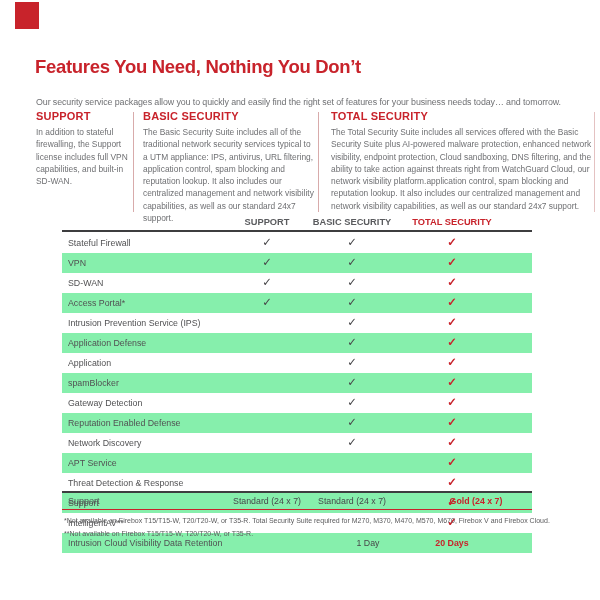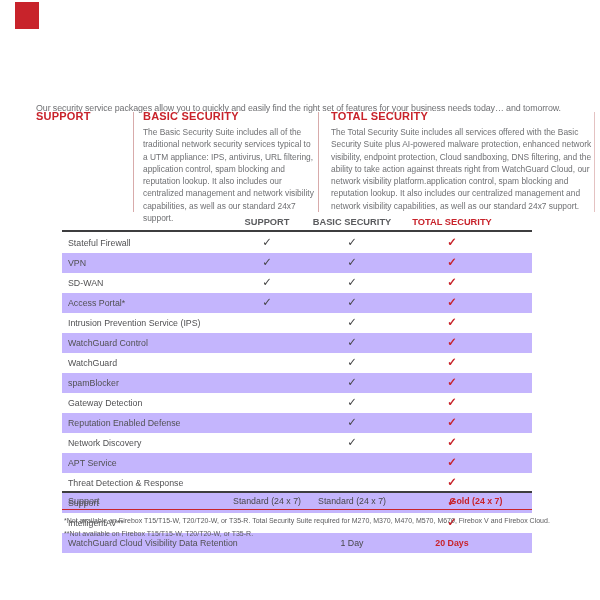--- a/index.html
+++ b/index.html
@@ -1,42 +1,42 @@
 <!DOCTYPE html>
 <html><head>
 <meta charset="utf-8">
 <style>
   html,body{margin:0;padding:0;background:#fff;}
   .page{position:relative;width:600px;height:600px;background:#ffffff;overflow:hidden;
         font-family:"Liberation Sans",sans-serif;}
   .red-marker{position:absolute;left:15px;top:2px;width:24px;height:27px;background:#c8232b;}
   .title{position:absolute;left:35px;top:56px;font-size:18.5px;font-weight:bold;color:#c8232b;
          letter-spacing:-0.3px;white-space:nowrap;}
-  .subtitle{position:absolute;left:36px;top:103px;width:560px;font-size:8.9px;color:#6f7073;
+  .subtitle{position:absolute;left:36px;top:97px;width:560px;font-size:8.9px;color:#6f7073;
             letter-spacing:-0.1px;white-space:nowrap;}
 
   
   .pkg-name{position:absolute;top:110px;font-size:11px;font-weight:bold;color:#c8232b;letter-spacing:0.2px;}
   .pkg-desc{position:absolute;top:126px;font-size:8.4px;line-height:1.46;color:#6f7073;}
   .col1{left:36px;width:96px;}
   .col2{left:143px;width:172px;}
   .col3{left:331px;width:263px;}
   .vdiv{position:absolute;top:112px;height:100px;width:1px;background:#d8abab;}
   .vdiv1{left:133px;}
   .vdiv2{left:318px;}
   .vdiv3{left:594px;background:#e4c2c2;}
 
   
   .thead{position:absolute;top:217px;transform:translateX(-50%);font-size:9.3px;font-weight:bold;
          color:#5a5b5e;white-space:nowrap;}
   .thead.red{color:#c8232b;}
   .hrule{position:absolute;left:62px;top:230px;width:470px;height:2px;background:#3d3d3f;}
   .rows{position:absolute;left:62px;top:233px;width:470px;}
   .trow{position:relative;height:20px;}
-  .trow.alt{background:#c4b5fd;}
+  .trow.alt{background:#86efac;}
   .cell-label{position:absolute;left:6px;top:50%;transform:translateY(-50%);
               font-size:8.8px;color:#515153;white-space:nowrap;}
   .cell-val{position:absolute;top:50%;transform:translate(-50%,-50%);font-size:8.8px;
             color:#515153;white-space:nowrap;}
   .cell-val.check{font-size:11.5px;line-height:1;}
   .cell-val.gray{color:#47474a;}
   .cell-val.red{color:#c8232b;font-weight:bold;}
 
   
   .supportrow{position:absolute;left:62px;top:491px;width:470px;height:19px;
@@ -48,23 +48,25 @@
   .fn1{top:517px;}
   .fn2{top:530px;}
 </style>
 </head>
 <body>
 
 <div class="page">
 
   <div class="red-marker"></div>
 
+  <div class="title">Features You Need, Nothing You Don’t</div>
   <div class="subtitle">Our security service packages allow you to quickly and easily find the right set of features for your business needs today… and tomorrow.</div>
 
   <div class="pkg-name col1">SUPPORT</div>
+  <div class="pkg-desc col1">In addition to stateful firewalling, the Support license includes full VPN capabilities, and built-in SD-WAN.</div>
 
   <div class="vdiv vdiv1"></div>
 
   <div class="pkg-name col2">BASIC SECURITY</div>
   <div class="pkg-desc col2">The Basic Security Suite includes all of the traditional network security services typical to a UTM appliance: IPS, antivirus, URL filtering, application control, spam blocking and reputation lookup. It also includes our centralized management and network visibility capabilities, as well as our standard 24x7 support.</div>
 
   <div class="vdiv vdiv2"></div>
 
   <div class="pkg-name col3">TOTAL SECURITY</div>
   <div class="pkg-desc col3">The Total Security Suite includes all services offered with the Basic Security Suite plus AI-powered malware protection, enhanced network visibility, endpoint protection, Cloud sandboxing, DNS filtering, and the ability to take action against threats right from WatchGuard Cloud, our network visibility platform.application control, spam blocking and reputation lookup. It also includes our centralized management and network visibility capabilities, as well as our standard 24x7 support.</div>
@@ -101,26 +103,26 @@
         <div class="cell-val check gray" style="left: 205px;">✓</div>
         <div class="cell-val check gray" style="left: 290px;">✓</div>
         <div class="cell-val check red" style="left: 390px;">✓</div>
       </div>
       <div class="trow">
         <div class="cell-label">Intrusion Prevention Service (IPS)</div>
         <div class="cell-val check gray" style="left: 290px;">✓</div>
         <div class="cell-val check red" style="left: 390px;">✓</div>
       </div>
       <div class="trow alt">
-        <div class="cell-label">WatchGuard Control</div>
+        <div class="cell-label">Application Defense</div>
         <div class="cell-val check gray" style="left: 290px;">✓</div>
         <div class="cell-val check red" style="left: 390px;">✓</div>
       </div>
       <div class="trow">
-        <div class="cell-label">WatchGuard</div>
+        <div class="cell-label">Application</div>
         <div class="cell-val check gray" style="left: 290px;">✓</div>
         <div class="cell-val check red" style="left: 390px;">✓</div>
       </div>
       <div class="trow alt">
         <div class="cell-label">spamBlocker</div>
         <div class="cell-val check gray" style="left: 290px;">✓</div>
         <div class="cell-val check red" style="left: 390px;">✓</div>
       </div>
       <div class="trow">
         <div class="cell-label">Gateway Detection</div>
@@ -147,22 +149,22 @@
       </div>
       <div class="trow alt">
         <div class="cell-label">Support</div>
         <div class="cell-val check red" style="left: 390px;">✓</div>
       </div>
       <div class="trow">
         <div class="cell-label">IntelligentAV**</div>
         <div class="cell-val check red" style="left: 390px;">✓</div>
       </div>
       <div class="trow alt">
-        <div class="cell-label">WatchGuard Cloud Visibility Data Retention</div>
-        <div class="cell-val gray" style="left: 290px;">1 Day</div>
+        <div class="cell-label">Intrusion Cloud Visibility Data Retention</div>
+        <div class="cell-val gray" style="left: 306px;">1 Day</div>
         <div class="cell-val red" style="left: 390px;">20 Days</div>
       </div>
     </div>
 
   <div class="supportrow">
     <div class="cell-label">Support</div>
     <div class="cell-val gray" style="left:205px;">Standard (24 x 7)</div>
     <div class="cell-val gray" style="left:290px;">Standard (24 x 7)</div>
     <div class="cell-val red" style="left:400px;margin-left:14px;">Gold (24 x 7)</div>
   </div>

